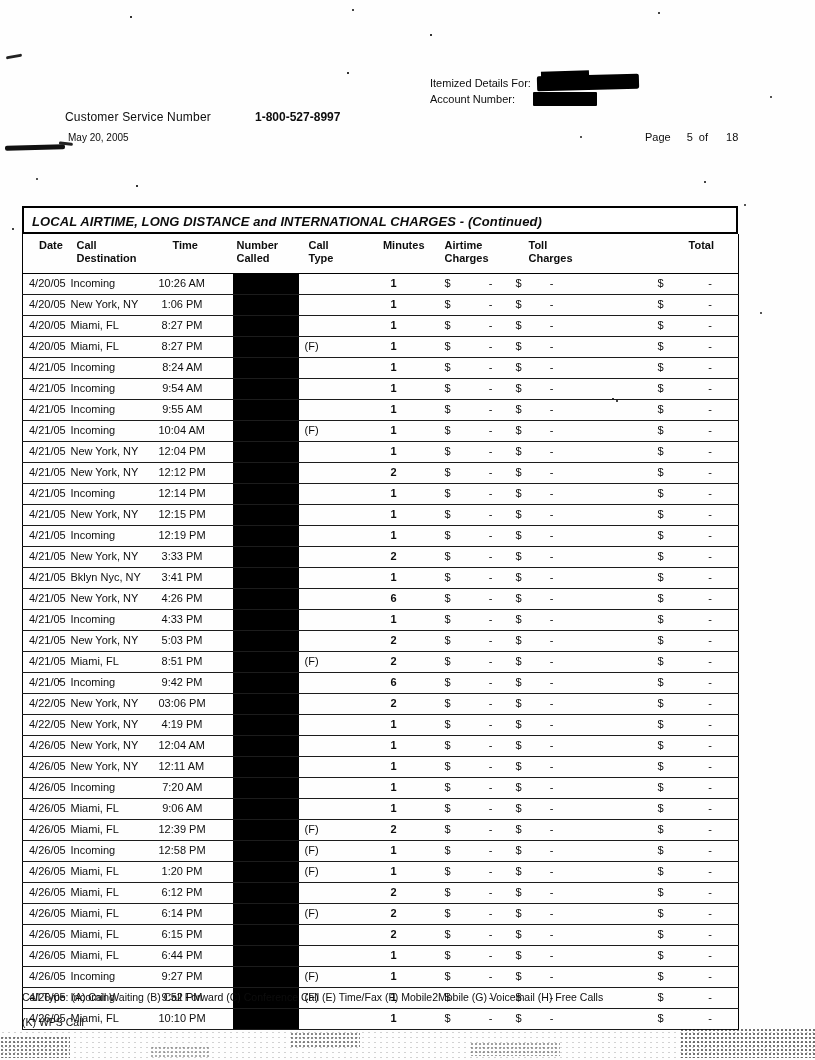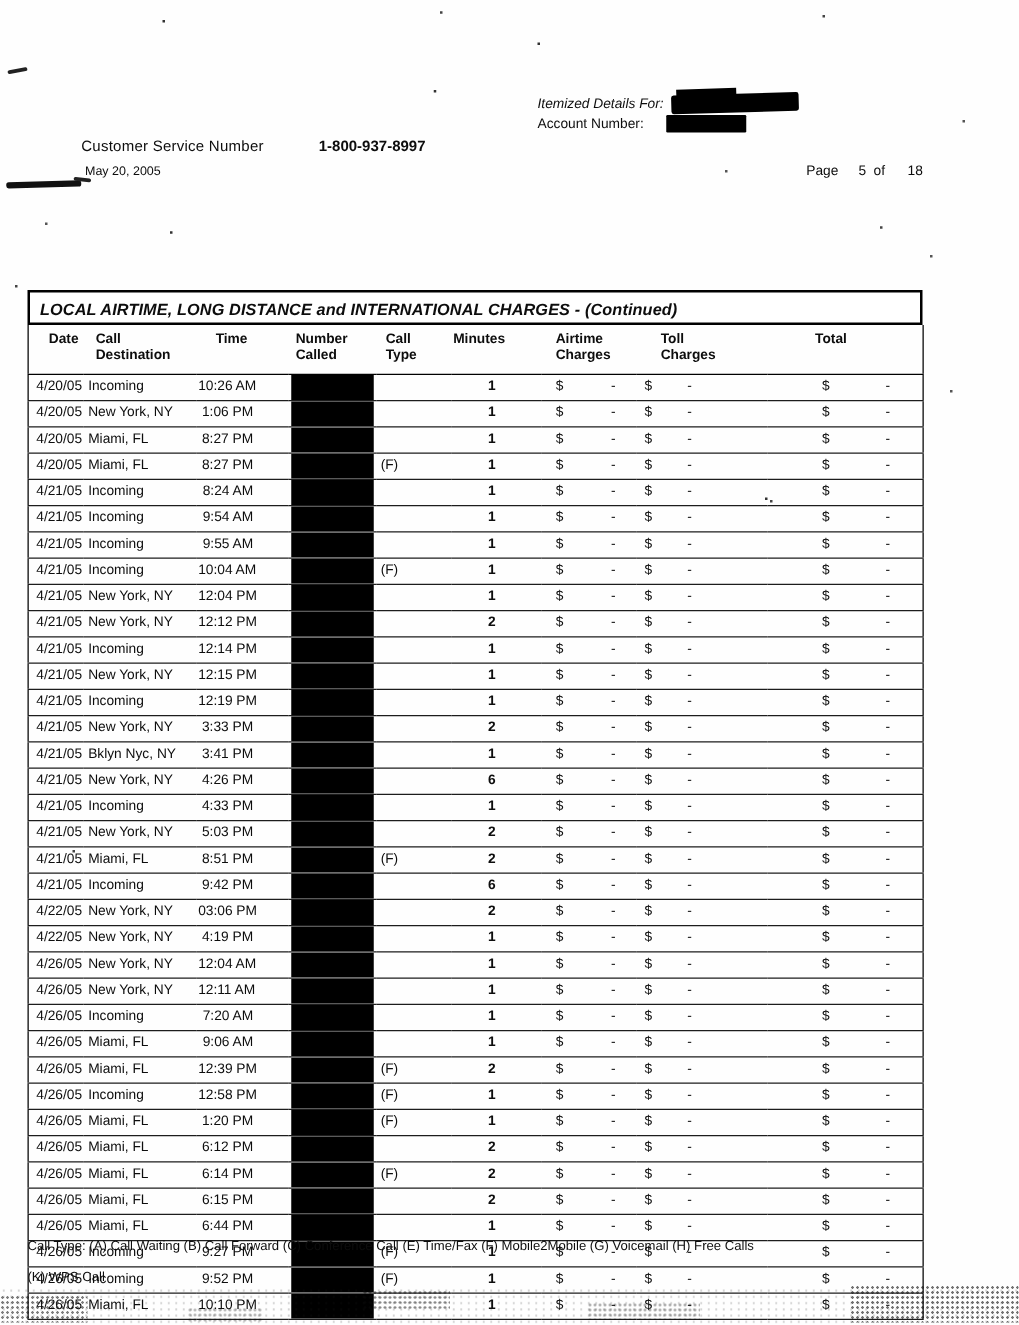--- a/index.html
+++ b/index.html
@@ -7,38 +7,38 @@
   body {
     position:relative;
     background:#fefefe;
     font-family:"Liberation Sans", sans-serif;
     color:#0d0d0d;
     overflow:hidden;
   }
   .abs { position:absolute; }
 
   
-  .itemized-label { left:430px; top:77px; font-size:11px;font-style:italic; }
+  .itemized-label { left:430px; top:77px; font-size:11px; }
   .account-label  { left:430px; top:93px; font-size:11px; }
   .redact { position:absolute; background:#000; }
   .redact-name  { left:537px; top:75px; width:102px; height:15px; transform:rotate(-1.6deg); border-radius:2px; }
   .redact-name-notch { left:541px; top:71px; width:48px; height:6px; transform:rotate(-2deg); }
   .redact-account { left:533px; top:92px; width:64px; height:14px; border-radius:1px; }
 
   .cs-label  { left:65px;  top:110px; font-size:12px; font-weight:normal; letter-spacing:.2px; }
   .cs-number { left:255px; top:110px; font-size:12px; font-weight:bold; }
   .statement-date { left:68px; top:132px; font-size:10px; }
 
   .page-info { left:645px; top:131px; font-size:11px; display:flex; }
   .page-info span[data-name="page-label"]   { margin-right:16px; }
   .page-info span[data-name="page-current"] { margin-right:6px; }
   .page-info span[data-name="page-of"]      { margin-right:18px; }
 
   
-  .charges { left:22px; top:206px; width:716px;margin-top:26px; }
+  .charges { left:22px; top:206px; width:716px; }
   .table-title {
     border:2px solid #000;
     height:28px;
     padding:6px 8px 0 8px;
     font-size:13px;
     font-weight:bold;
     font-style:italic;
     letter-spacing:.1px;
     background:#fff;
   }
@@ -57,24 +57,24 @@
     font-size:11px; font-weight:bold; text-align:left; vertical-align:top;
     white-space:pre-line; line-height:12.5px;
     padding:5px 2px 3px 2px; height:39px;
     border-bottom:1px solid #000;
   }
   th.h-date{padding-left:16px}
   th.h-dest{padding-left:10px}
   th.h-time{padding-left:16px}
   th.h-num{padding-left:6px}
   th.h-type{padding-left:8px}
-  th.h-min{text-align:left; padding-right:8px}
+  th.h-min{text-align:right; padding-right:8px}
   th.h-air{padding-left:12px}
   th.h-toll{padding-left:20px}
-  th.h-total{text-align:center; padding-right:24px}
+  th.h-total{text-align:right; padding-right:24px}
 
   tbody td {
     font-size:11px; height:18.6px; line-height:18.6px;
     padding:0 2px;
     border-bottom:1px solid #1c1c1c;
     white-space:nowrap; overflow:hidden;
   }
   td.c-date{padding-left:6px}
   td.c-dest{padding-left:4px}
   td.c-time{text-align:right; padding-right:28px}
@@ -124,21 +124,21 @@
 <div class="abs smudge-underline" data-name="scan-artifact"></div>
 <div class="abs specks" data-name="scan-noise-specks"></div>
 
 <div class="abs itemized-label" data-name="itemized-details-label">Itemized Details For:</div>
 <div class="abs account-label" data-name="account-number-label">Account Number:</div>
 <div class="redact redact-name" data-name="redacted-name-block"></div>
 <div class="redact redact-name-notch" data-name="redacted-name-block"></div>
 <div class="redact redact-account" data-name="redacted-account-block"></div>
 
 <div class="abs cs-label" data-name="customer-service-label">Customer Service Number</div>
-<div class="abs cs-number" data-name="customer-service-number">1-800-937-8997</div>
+<div class="abs cs-number" data-name="customer-service-number">1-800-527-8997</div>
 <div class="abs statement-date" data-name="statement-date">May 20, 2005</div>
 <div class="abs page-info" data-name="page-indicator">
   <span data-name="page-label">Page</span>
   <span data-name="page-current">5</span>
   <span data-name="page-of">of</span>
   <span data-name="page-total">18</span>
 </div>
 
 <div class="abs charges" data-name="charges-section">
   <div class="table-title" data-name="table-title">LOCAL AIRTIME, LONG DISTANCE and INTERNATIONAL CHARGES  - (Continued)</div>

